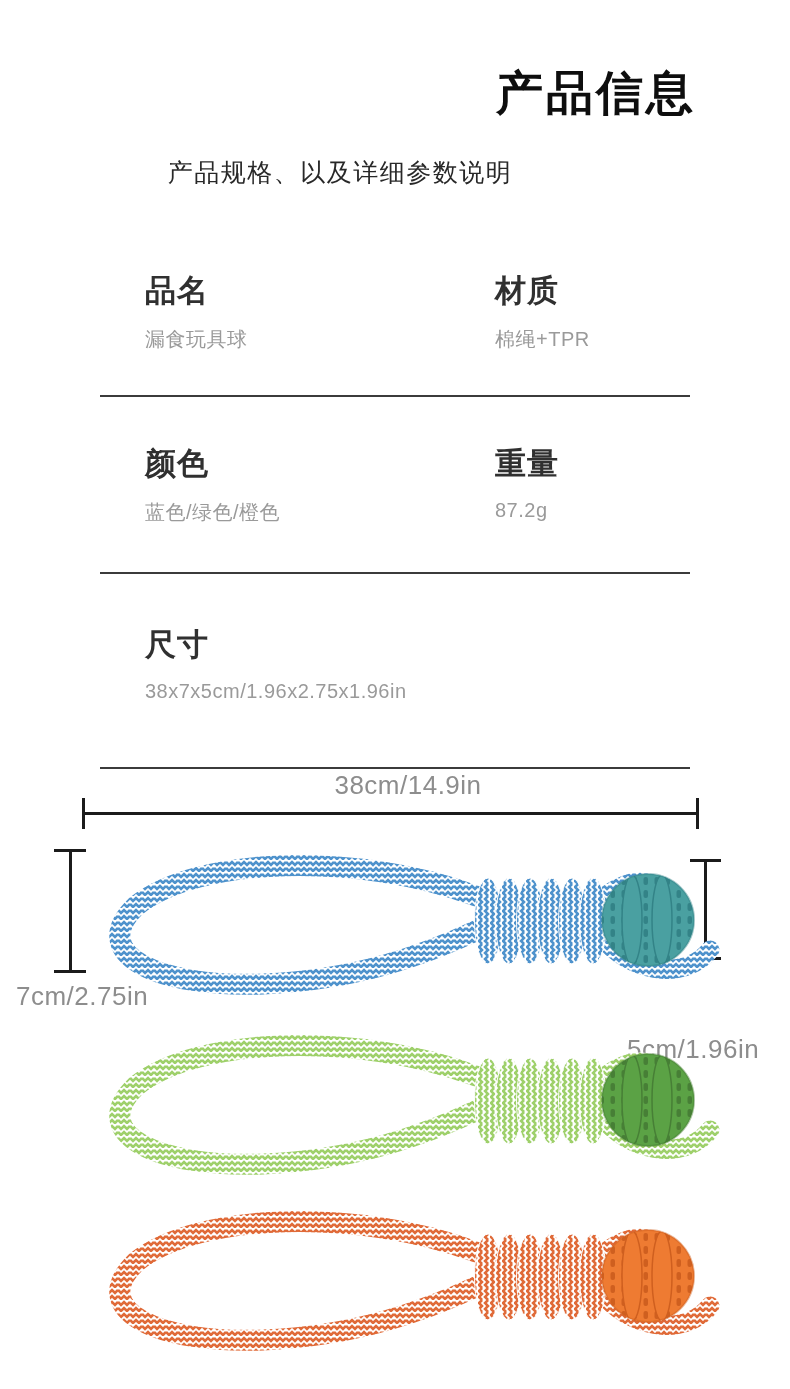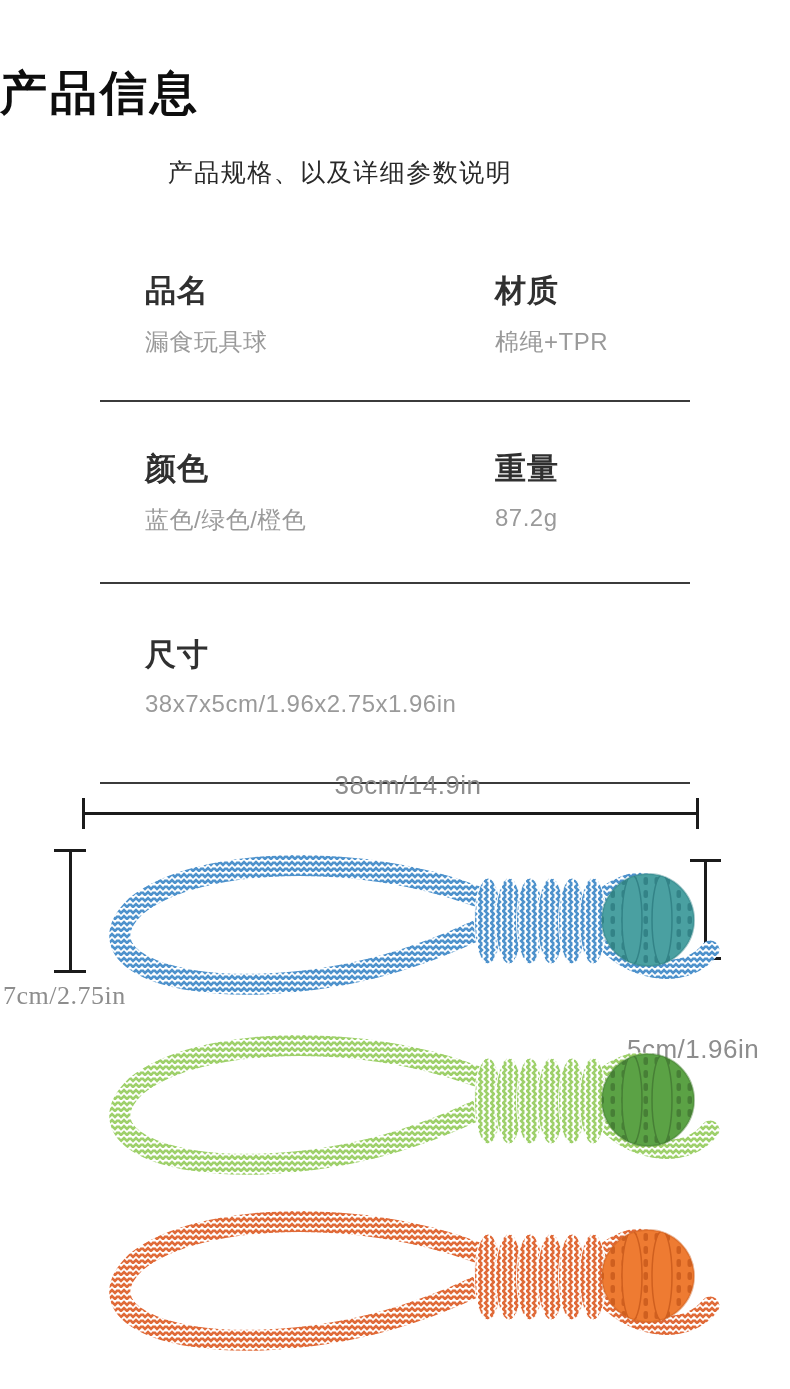--- a/index.html
+++ b/index.html
@@ -1,40 +1,40 @@
 <!DOCTYPE html>
 <html><head>
 <meta charset="utf-8">
 <style>
   html,body{margin:0;padding:0;background:#ffffff;}
   #canvas{
     position:relative;width:790px;height:1389px;background:#ffffff;
     font-family:"Liberation Sans","DejaVu Sans",sans-serif;overflow:hidden;
   }
   .page-title{
-    position:absolute;top:62px;left:0;width:696px;text-align:left;
+    position:absolute;top:62px;left:0;width:696px;text-align:right;
     font-size:47px;font-weight:900;color:#0e0e0e;letter-spacing:3px;
   }
   .page-subtitle{
     position:absolute;top:156px;left:0;width:680px;text-align:center;
     font-size:25px;font-weight:500;color:#282828;letter-spacing:1.5px;
   }
   .spec-table{position:absolute;top:252px;left:100px;width:590px;}
   .spec-row{display:flex;border-bottom:2px solid #3b3b3b;}
   .spec-row.r1{padding:18px 0 42px 0;}
   .spec-row.r2{padding:46px 0 46px 0;}
   .spec-row.r3{padding:50px 0 64px 0;}
   .spec-cell{padding-left:45px;box-sizing:border-box;}
   .spec-cell.c1{width:350px;}
   .spec-cell.c2{flex:1;}
   .spec-label{font-size:31px;font-weight:600;color:#303030;letter-spacing:1px;}
-  .spec-value{margin-top:14px;font-size:24px;color:#9a9a9a;letter-spacing:0.5px;}
+  .spec-value{margin-top:14px;font-size:20px;color:#9a9a9a;letter-spacing:0.5px;}
   .dim-label{position:absolute;font-size:26px;color:#8d8d8d;letter-spacing:0.5px;}
   #dim-length-label{top:770px;left:0;width:790px;text-align:center;margin-left:13px;}
-  #dim-height-label{top:981px;left:3px;font-family:Liberation Serif, serif;}
+  #dim-height-label{top:981px;left:16px;}
   #dim-ball-label{top:1034px;left:627px;}
   .dim-line,.dim-tick{position:absolute;background:#1b1b1b;}
   .toy{position:absolute;left:58px;width:684px;height:172px;}
 </style>
 </head>
 <body>
 
 <div id="canvas">
 
   <div class="page-title">产品信息</div>

